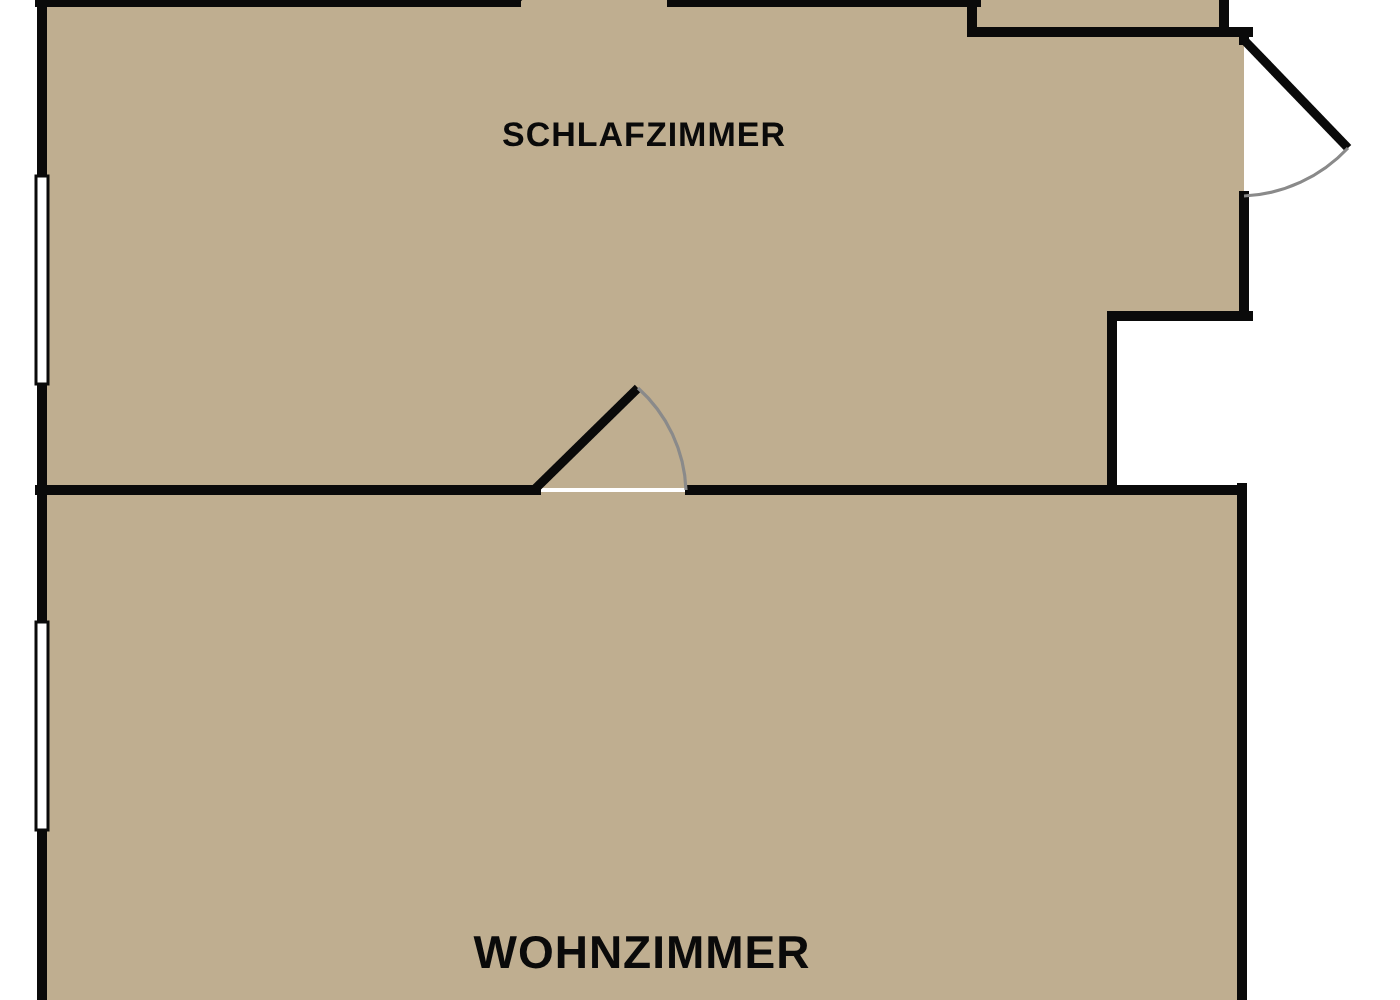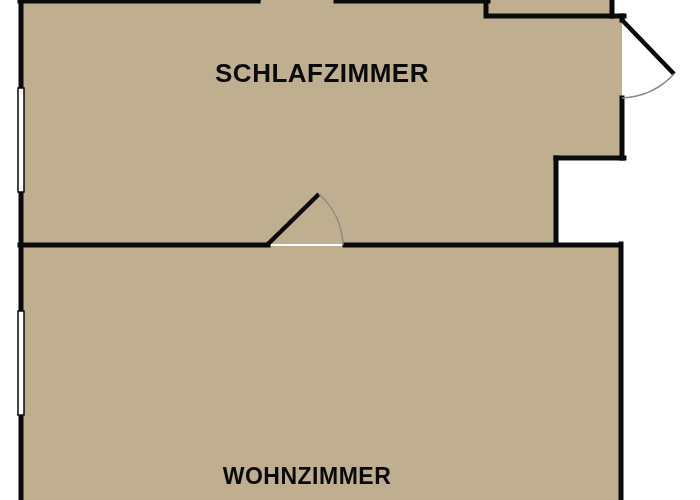--- a/index.html
+++ b/index.html
@@ -57,15 +57,15 @@
   <g>
     <line x1="622" y1="20" x2="674" y2="74" stroke="#0a0a0a" stroke-width="4.5" stroke-linecap="butt"></line>
     <path d="M674,74 A76,76 0 0 1 622,98" stroke="#8a8a8a" stroke-width="1.6" fill="none"></path>
   </g>
 
   <g>
     <line x1="258" y1="1" x2="262" y2="-3" stroke="#0a0a0a" stroke-width="3"></line>
   </g>
 </svg>
 
-<div class="room-label" style="left:322px;top:58px;font-size:26px;">SCHLAFZIMMER</div>
+<div class="room-label" style="left:322px;top:58px;font-size:17px;">SCHLAFZIMMER</div>
 
-<div class="room-label" style="left:307px;top:463px;font-size:23px;">WOHNZIMMER</div>
+<div class="room-label" style="left:321px;top:463px;font-size:23px;">WOHNZIMMER</div>
 
 </body></html>

